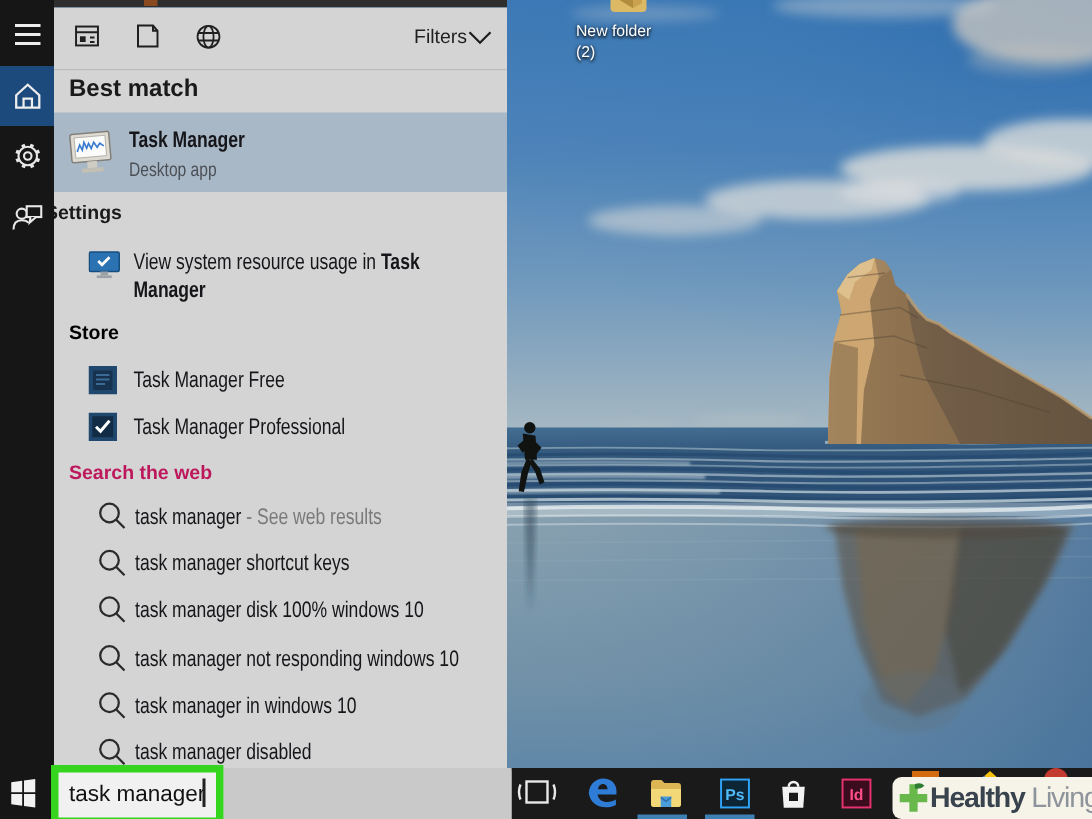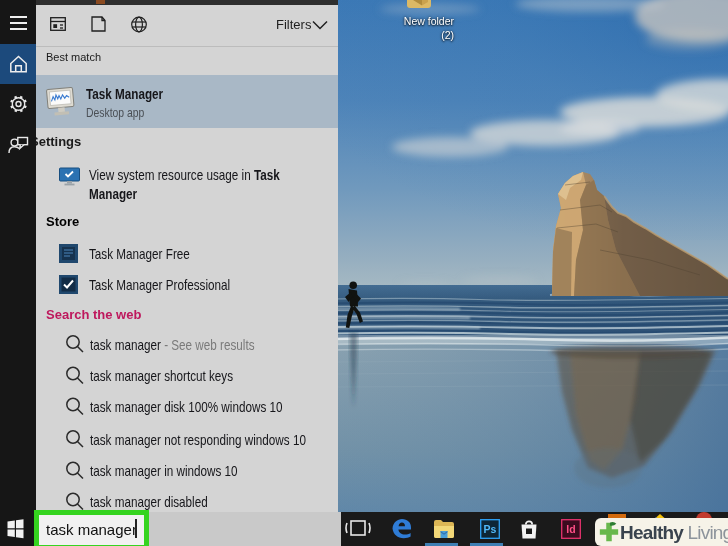--- a/index.html
+++ b/index.html
@@ -155,21 +155,21 @@
    <path d="M349.5 333 L357.5 333 L356 365 L353.5 408 L351 365 Z" fill="#20374a" opacity="0.5"></path>
  </g>
 
  <g>
   <path d="M407 0 L431 0 L431 5 Q431 8 428 8 L410 8 Q407 8 407 5 Z" fill="#dcb965"></path>
   <path d="M413 0 L422 5.5 L422 0 Z" fill="#b18c3c"></path>
       <path d="M422 0 L422 5.5 L428 2 L428 0 Z" fill="#caa24d"></path>
  </g>
 </svg>
 
-<div class="abs" style="left:384px;top:15px;width:70px;text-align:right;color:#fff;font-size:10.5px;line-height:13.5px;text-shadow:0 1px 2px rgba(0,0,0,0.85),0 0 3px rgba(0,0,0,0.7);">New folder<br>(2)</div>
+<div class="abs" style="left:384px;top:15px;width:70px;text-align:left;color:#fff;font-size:10.5px;line-height:13.5px;text-shadow:0 1px 2px rgba(0,0,0,0.85),0 0 3px rgba(0,0,0,0.7);">New folder<br>(2)</div>
 
 <div class="abs" style="left:341px;top:512px;width:387px;height:34px;background:#1a1a1a;"></div>
 <svg class="abs" style="left:338px;top:512px" width="390" height="34" viewBox="0 0 390 34">
 
   <g stroke="#e8e8e8" fill="none" stroke-width="1.6">
     <rect x="13" y="9" width="14" height="14"></rect>
     <path d="M9 11 Q7 16 9 21"></path>
     <path d="M31 11 Q33 16 31 21"></path>
   </g>
 
@@ -236,21 +236,21 @@
     <circle cx="103" cy="19.5" r="7.3"></circle>
     <ellipse cx="103" cy="19.5" rx="3.4" ry="7.3"></ellipse>
     <line x1="96" y1="17" x2="110" y2="17"></line>
     <line x1="96" y1="22" x2="110" y2="22"></line>
   </g>
   <text x="240" y="23.5" font-size="13" fill="#1f1f1f" text-anchor="start" font-family="Liberation Sans">Filters</text>
   <path d="M277 16.5 L284 23.5 L291 16.5" stroke="#1f1f1f" stroke-width="1.5" fill="none"></path>
   <line x1="0" y1="41.5" x2="302" y2="41.5" stroke="#bcbcbc" stroke-width="1"></line>
 </svg>
 
-<div class="abs" style="left:46px;top:51px;font-size:11px;font-weight:normal;color:#1a1a1a;">Best match</div>
+<div class="abs" style="left:46px;top:51px;font-size:16px;font-weight:bold;color:#1a1a1a;">Best match</div>
 
 <div class="abs" style="left:36px;top:75px;width:302px;height:53px;background:#a9b8c6;"></div>
 <svg class="abs" style="left:44px;top:86px" width="34" height="32" viewBox="0 0 34 32">
   <g transform="rotate(-5 17 15)">
     <rect x="3.5" y="2.5" width="26" height="19" rx="1.5" fill="#dedbd2" stroke="#81807a" stroke-width="1"></rect>
     <rect x="6.2" y="5" width="20.6" height="13.6" fill="#fbfbfa" stroke="#b0aea6" stroke-width="0.6"></rect>
     <path d="M7.5 14.5 L9.5 10 L11 13.5 L12.5 8.5 L14 12.5 L15.5 9.5 L17 13 L19 9 L21 12.5 L23 10 L25.5 12" stroke="#3a7bd0" stroke-width="1.1" fill="none"></path>
     <rect x="13.5" y="21.5" width="6.5" height="4.5" fill="#cfccc2"></rect>
     <rect x="9.5" y="26" width="14.5" height="2.8" fill="#c2bfb4"></rect>
   </g>

